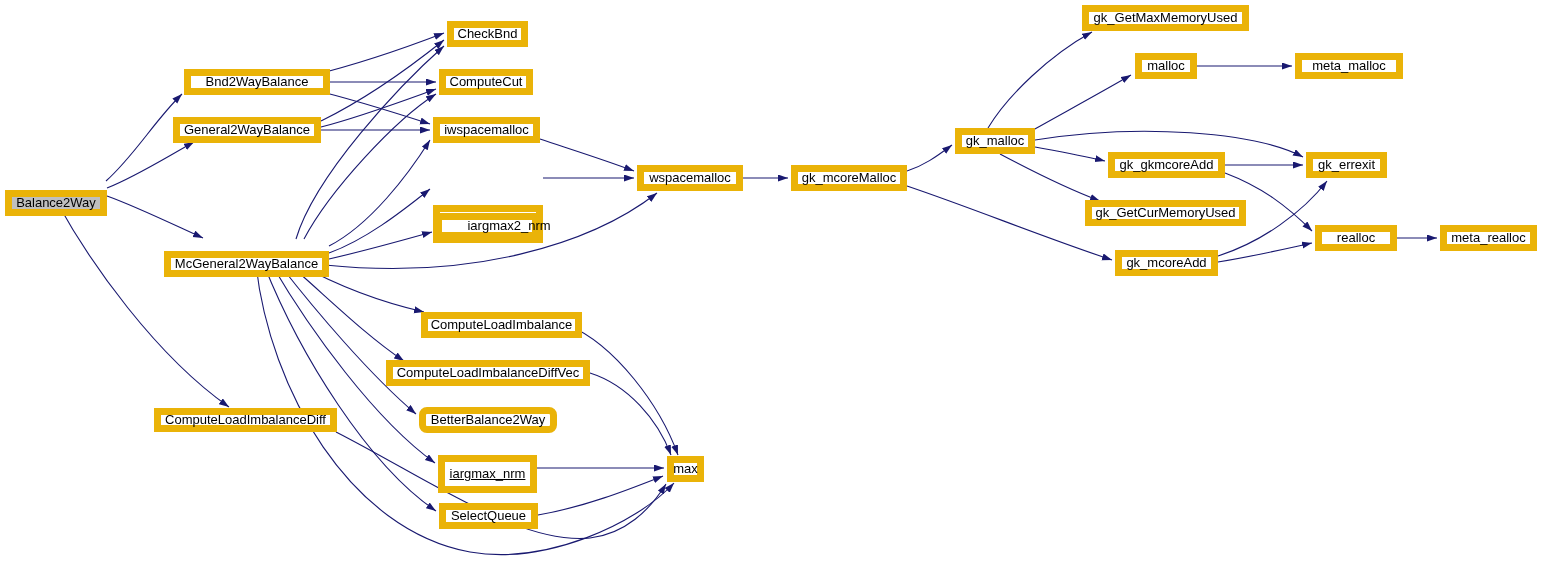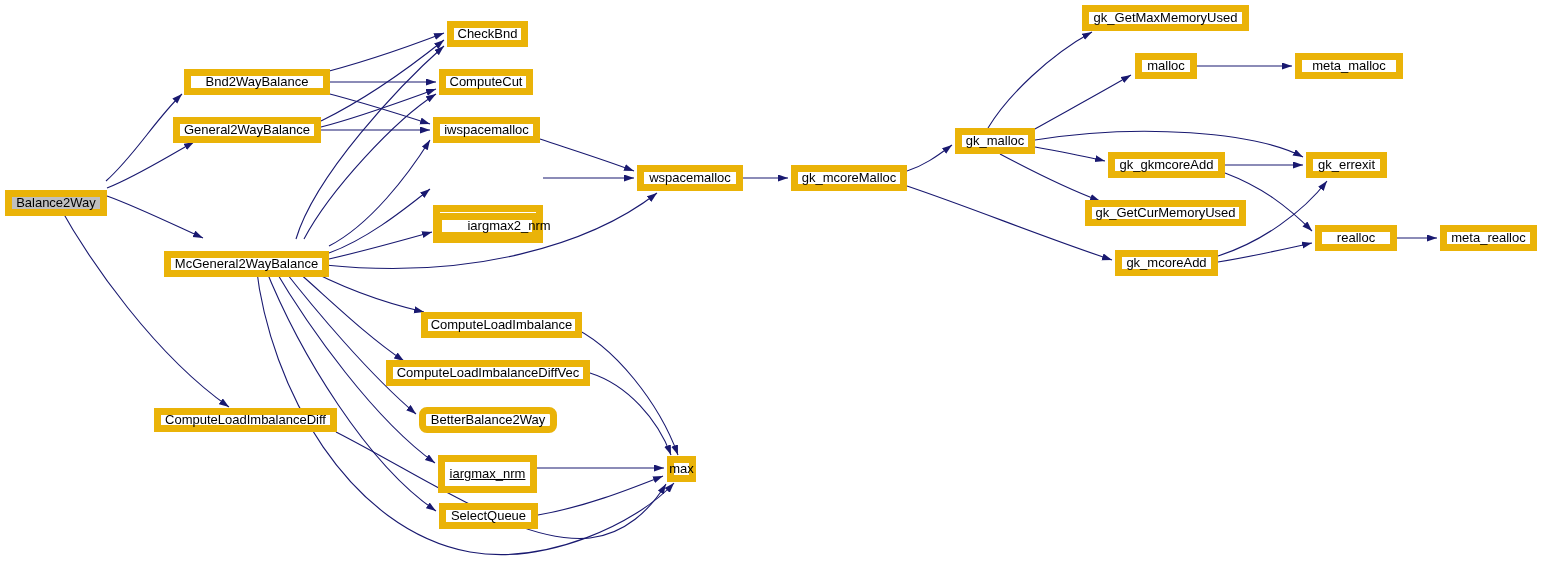--- a/index.html
+++ b/index.html
@@ -85,21 +85,21 @@
       <div class="node" style="left: 447px; top: 21px; width: 81px; height: 26px;">CheckBnd</div>
       <div class="node" style="left: 439px; top: 69px; width: 94px; height: 26px;">ComputeCut</div>
       <div class="node" style="left: 433px; top: 117px; width: 107px; height: 26px;">iwspacemalloc</div>
       <div class="node" style="left: 433px; top: 165px; width: 110px; height: 38px; margin-top: 40px;">rwspacemalloc</div>
       <div class="node" style="left: 435px; top: 213px; width: 104px; height: 26px; padding-left: 44px;">iargmax2_nrm</div>
       <div class="node" style="left: 407px; top: 312px; width: 161px; height: 26px; margin-left: 14px;">ComputeLoadImbalance</div>
       <div class="node" style="left: 386px; top: 360px; width: 204px; height: 26px;">ComputeLoadImbalanceDiffVec</div>
       <div class="node" style="left: 419px; top: 407px; width: 138px; height: 26px; border-radius: 8px;">BetterBalance2Way</div>
       <div class="node" style="left: 438px; top: 455px; width: 99px; height: 38px; text-decoration: underline;">iargmax_nrm</div>
       <div class="node" style="left: 439px; top: 503px; width: 99px; height: 26px;">SelectQueue</div>
-      <div class="node" style="left: 667px; top: 456px; width: 29px; height: 26px;">max</div>
+      <div class="node" style="left: 667px; top: 456px; width: 37px; height: 26px;">max</div>
       <div class="node" style="left: 637px; top: 165px; width: 106px; height: 26px;">wspacemalloc</div>
       <div class="node" style="left: 791px; top: 165px; width: 116px; height: 26px;">gk_mcoreMalloc</div>
       <div class="node" style="left: 955px; top: 128px; width: 80px; height: 26px;">gk_malloc</div>
       <div class="node" style="left: 1082px; top: 5px; width: 167px; height: 26px;">gk_GetMaxMemoryUsed</div>
       <div class="node" style="left: 1135px; top: 53px; width: 62px; height: 26px;">malloc</div>
       <div class="node" style="left: 1295px; top: 53px; width: 108px; height: 26px;">meta_malloc</div>
       <div class="node" style="left: 1108px; top: 152px; width: 117px; height: 26px;">gk_gkmcoreAdd</div>
       <div class="node" style="left: 1306px; top: 152px; width: 81px; height: 26px;">gk_errexit</div>
       <div class="node" style="left: 1085px; top: 200px; width: 161px; height: 26px;">gk_GetCurMemoryUsed</div>
       <div class="node" style="left: 1115px; top: 250px; width: 103px; height: 26px;">gk_mcoreAdd</div>

